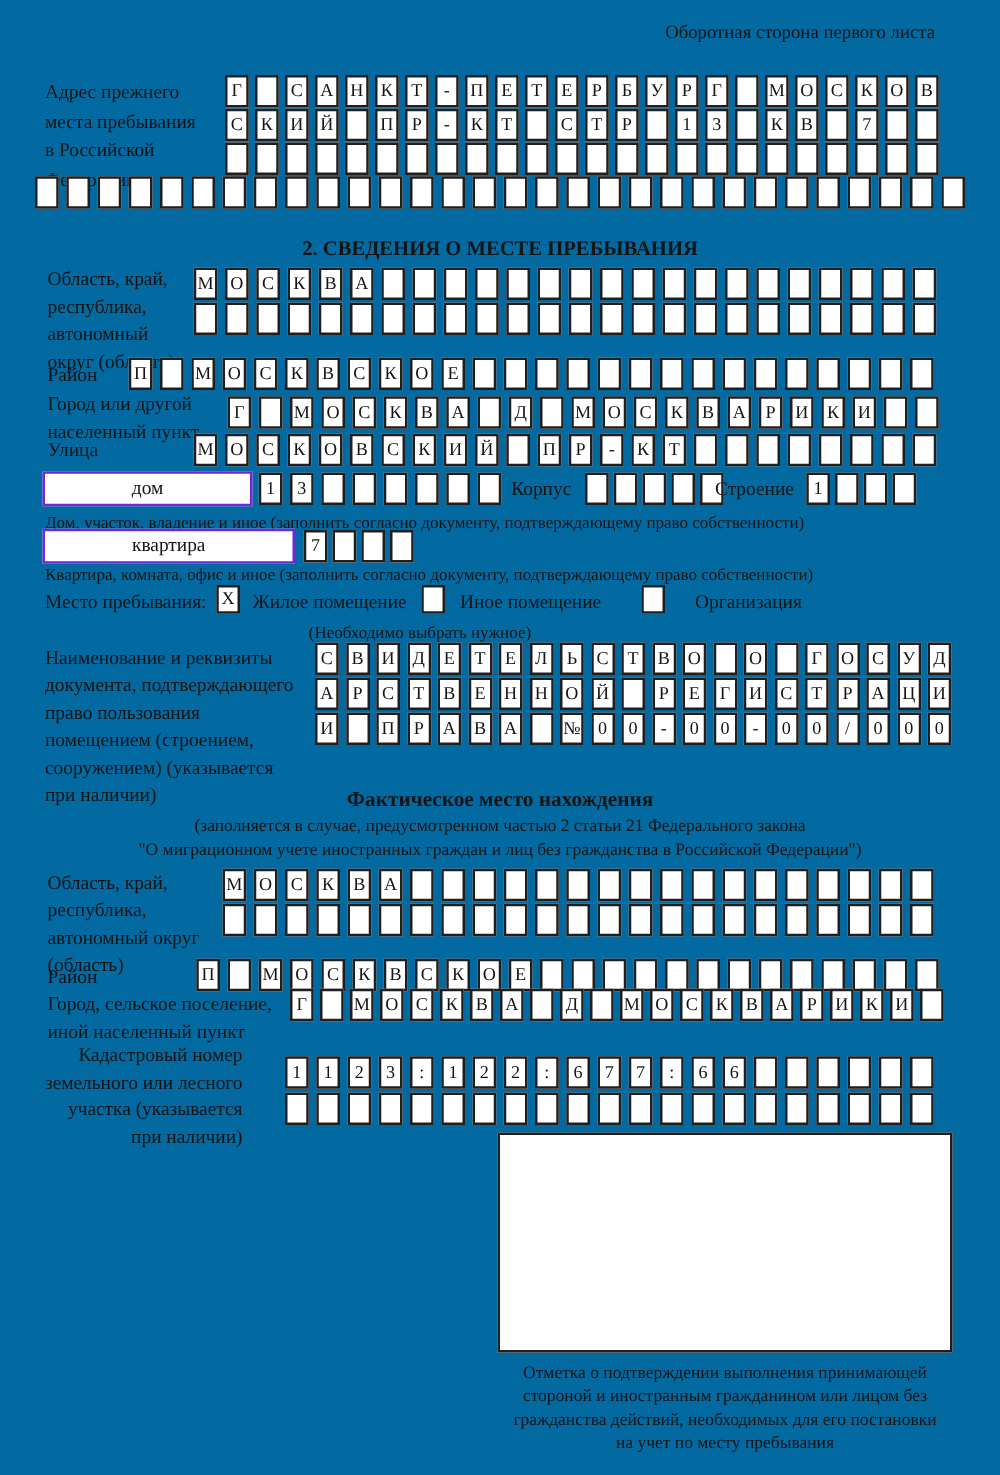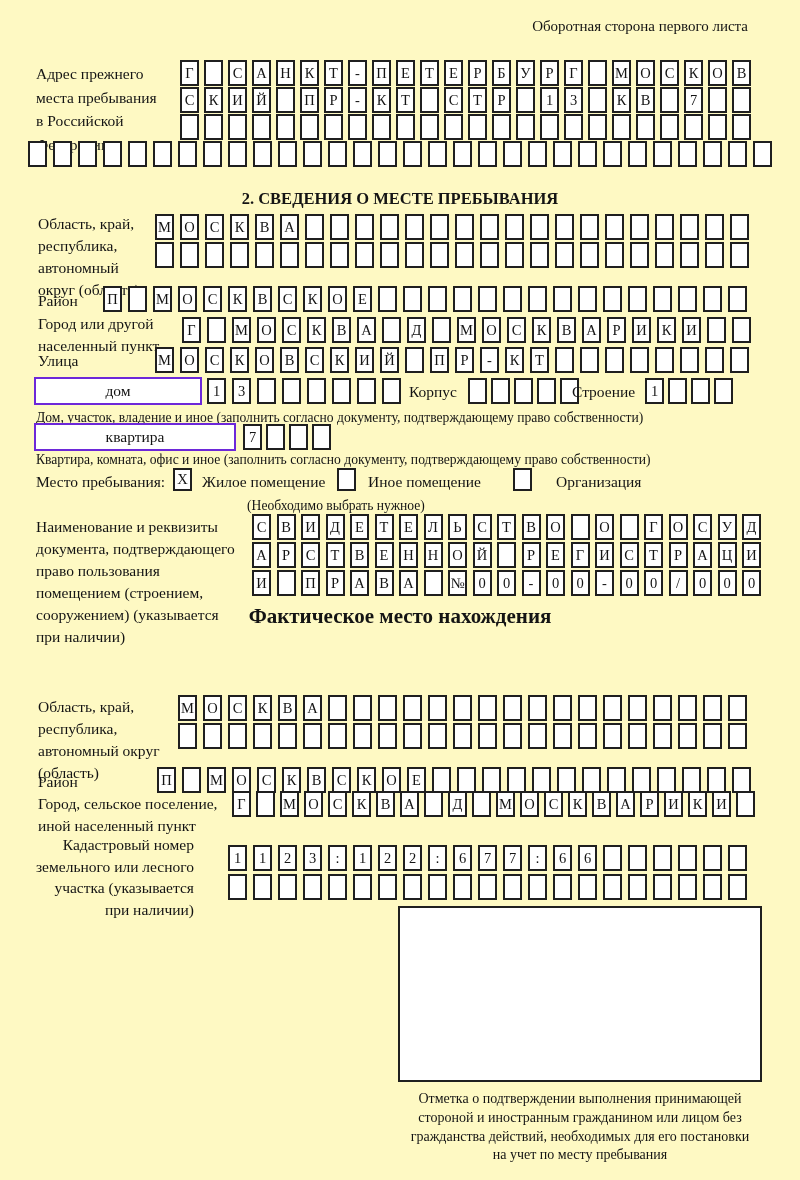--- a/index.html
+++ b/index.html
@@ -1,17 +1,17 @@
 <!DOCTYPE html>
 <html lang="ru"><head>
 <meta charset="utf-8">
 <style>
   html,body{margin:0;padding:0;background:#fff;}
   #page{
-    position:relative;width:800px;height:1180px;background:#fef9c3;
+    position:relative;width:800px;height:1180px;background:#0369a1;
     font-family:"Liberation Serif","DejaVu Serif",serif;color:#141414;overflow:hidden;
   }
   .lbl{position:absolute;font-size:15.5px;line-height:22px;white-space:pre-line;color:#141414;}
   .lbl.lh23{line-height:23.5px;}
   .lbl.lh215{line-height:21.5px;text-align:right;}
   .cellrow{position:absolute;display:flex;gap:6px;}
   .cellrow.g5{gap:5px;}
   .cellrow.g55{gap:5.5px;}
   .cellrow.g4{gap:4px;}
   .cell{
@@ -417,21 +417,23 @@
       <span class="cell">0</span>
       <span class="cell">-</span>
       <span class="cell">0</span>
       <span class="cell">0</span>
       <span class="cell">/</span>
       <span class="cell">0</span>
       <span class="cell">0</span>
       <span class="cell">0</span>
     </div>
 
-  <div class="title" style="top:604px;font-size:21px;">Фактическое место нахождения</div>
+  <div class="title" style="top:630px;font-size:17px;">Фактическое место нахождения</div>
+  <div class="lawnote">(заполняется в случае, предусмотренном частью 2 статьи 21 Федерального закона
+"О миграционном учете иностранных граждан и лиц без гражданства в Российской Федерации")</div>
 
   <div class="lbl" style="left:38px;top:696px;">Область, край,
 республика,
 автономный округ
 (область)</div>
   <div class="cellrow" style="left:178px;top:695px;">
       <span class="cell">М</span>
       <span class="cell">О</span>
       <span class="cell">С</span>
       <span class="cell">К</span>

